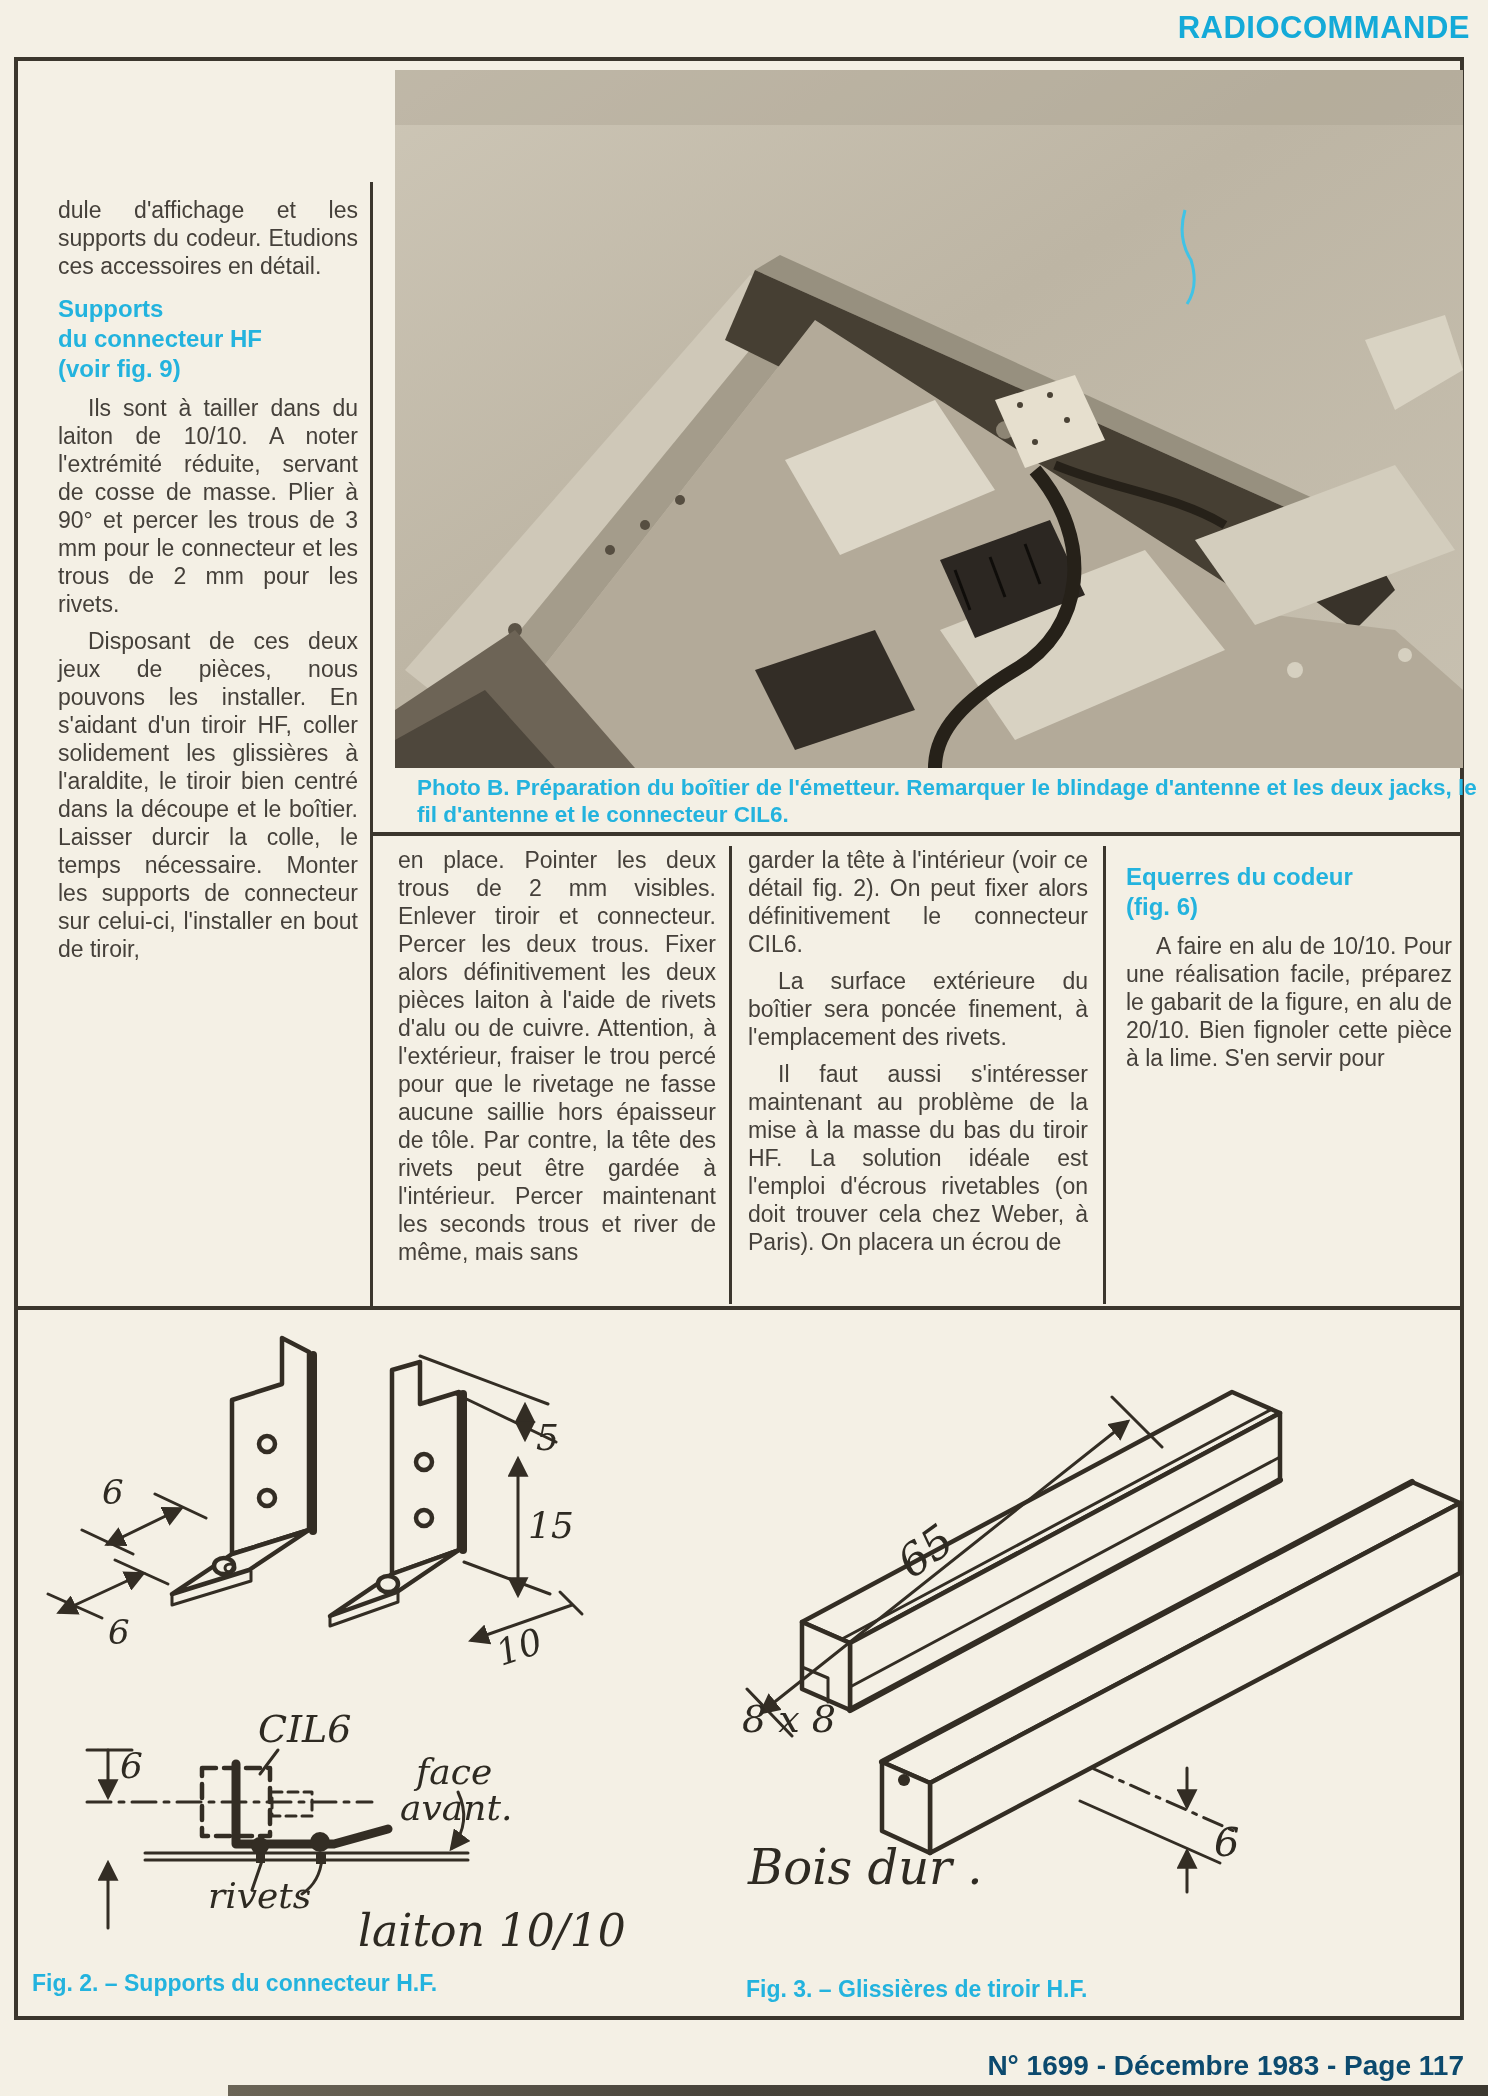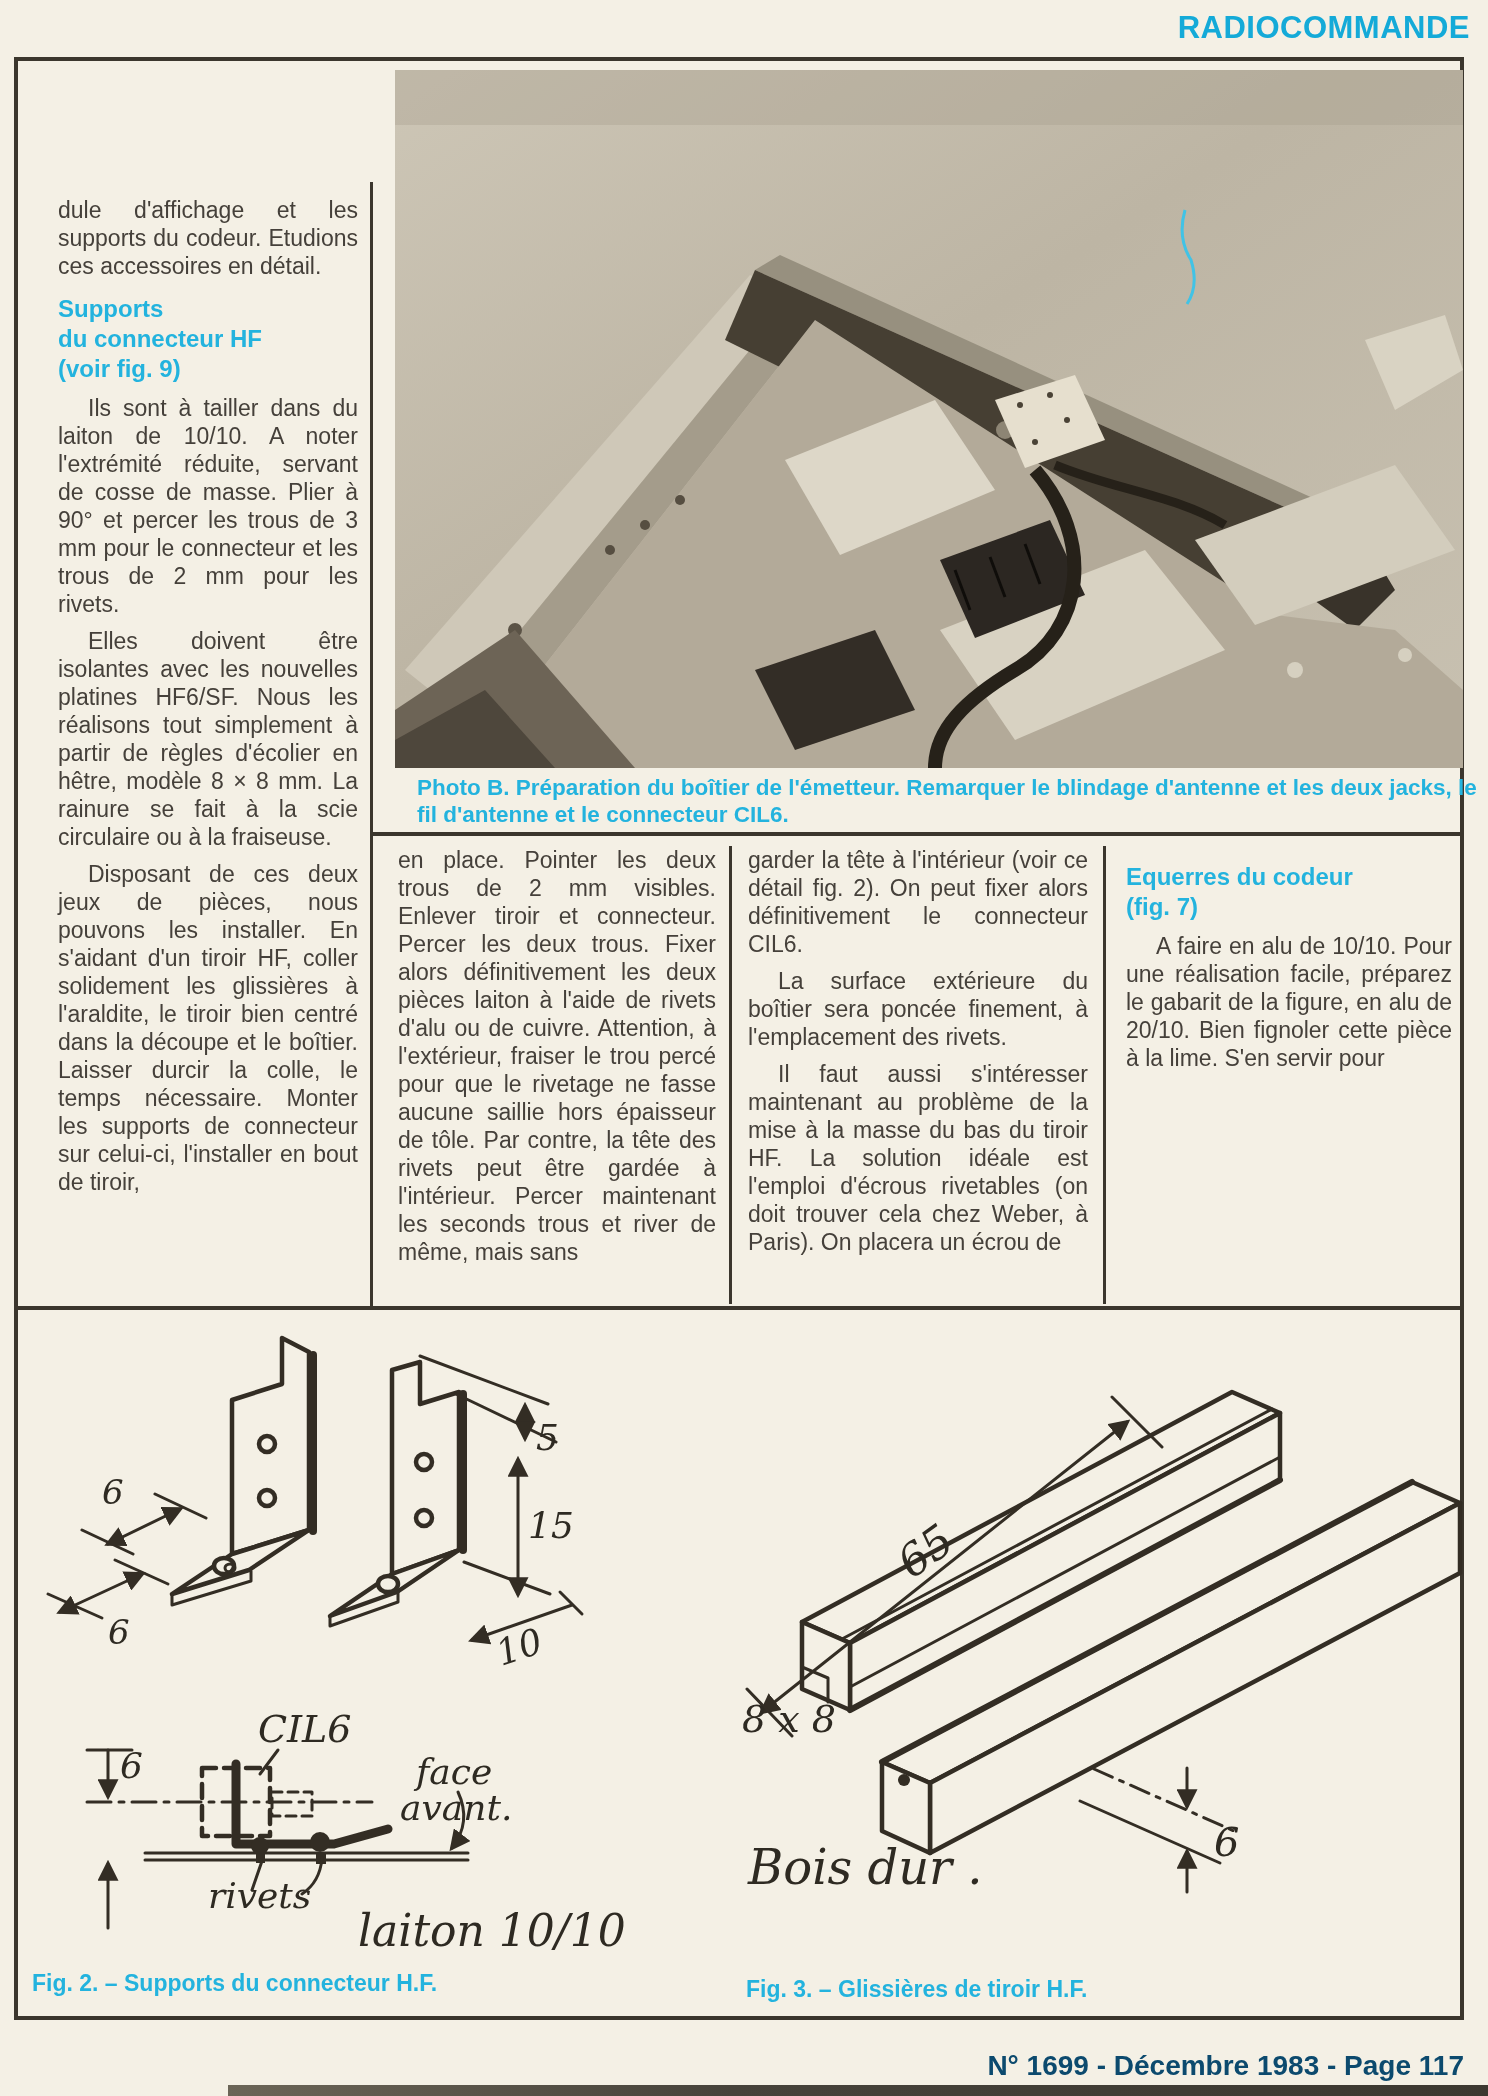--- a/index.html
+++ b/index.html
@@ -62,21 +62,20 @@
 <div class="abs section-label">RADIOCOMMANDE</div>
 
 <div class="abs page-box"></div>
 
 <div class="abs col" style="left:58px;top:196px;width:300px;">
   <p>dule d'affichage et les supports du codeur. Etudions ces accessoires en détail.</p>
   <div class="chead first">Supports
 du connecteur HF
 (voir fig. 9)</div>
   <p class="ind">Ils sont à tailler dans du laiton de 10/10. A noter l'extrémité réduite, servant de cosse de masse. Plier à 90° et percer les trous de 3 mm pour le connecteur et les trous de 2 mm pour les rivets.</p>
-  <p class="ind">Elles doivent être isolantes avec les nouvelles platines HF6/SF. Nous les réalisons tout simplement à partir de règles d'écolier en hêtre, modèle 8 × 8 mm. La rainure se fait à la scie circulaire ou à la fraiseuse.</p>
   <p class="ind">Disposant de ces deux jeux de pièces, nous pouvons les installer. En s'aidant d'un tiroir HF, coller solidement les glissières à l'araldite, le tiroir bien centré dans la découpe et le boîtier. Laisser durcir la colle, le temps nécessaire. Monter les supports de connecteur sur celui-ci, l'installer en bout de tiroir,</p>
 </div>
 
 <div class="abs vrule" style="left:370px;top:182px;height:1124px;"></div>
 <div class="abs vrule" style="left:729px;top:846px;height:458px;"></div>
 <div class="abs vrule" style="left:1103px;top:846px;height:458px;"></div>
 <div class="abs hrule" style="left:372px;top:832px;width:1088px;"></div>
 <div class="abs hrule" style="left:14px;top:1306px;width:1450px;"></div>
 
 <div class="abs photo-frame">
@@ -147,21 +146,21 @@
 </div>
 
 <div class="abs col" style="left:748px;top:846px;width:340px;">
   <p>garder la tête à l'intérieur (voir ce détail fig. 2). On peut fixer alors définitivement le connecteur CIL6.</p>
   <p class="ind">La surface extérieure du boîtier sera poncée finement, à l'emplacement des rivets.</p>
   <p class="ind">Il faut aussi s'intéresser maintenant au problème de la mise à la masse du bas du tiroir HF. La solution idéale est l'emploi d'écrous rivetables (on doit trouver cela chez Weber, à Paris). On placera un écrou de</p>
 </div>
 
 <div class="abs col" style="left:1126px;top:846px;width:326px;">
   <div class="chead">Equerres du codeur
-(fig. 7)</div>
+(fig. 6)</div>
   <p class="ind">A faire en alu de 10/10. Pour une réalisation facile, préparez le gabarit de la figure, en alu de 20/10. Bien fignoler cette pièce à la lime. S'en servir pour</p>
 </div>
 
 <div class="abs" style="left:20px;top:1322px;">
 <svg width="690" height="648" viewBox="0 0 690 648">
   <defs>
     <marker id="a2" viewBox="0 0 10 10" refX="8" refY="5" markerWidth="7" markerHeight="7" orient="auto-start-reverse">
       <path d="M0,0 L10,5 L0,10 z" fill="#332d24"></path>
     </marker>
   </defs>

